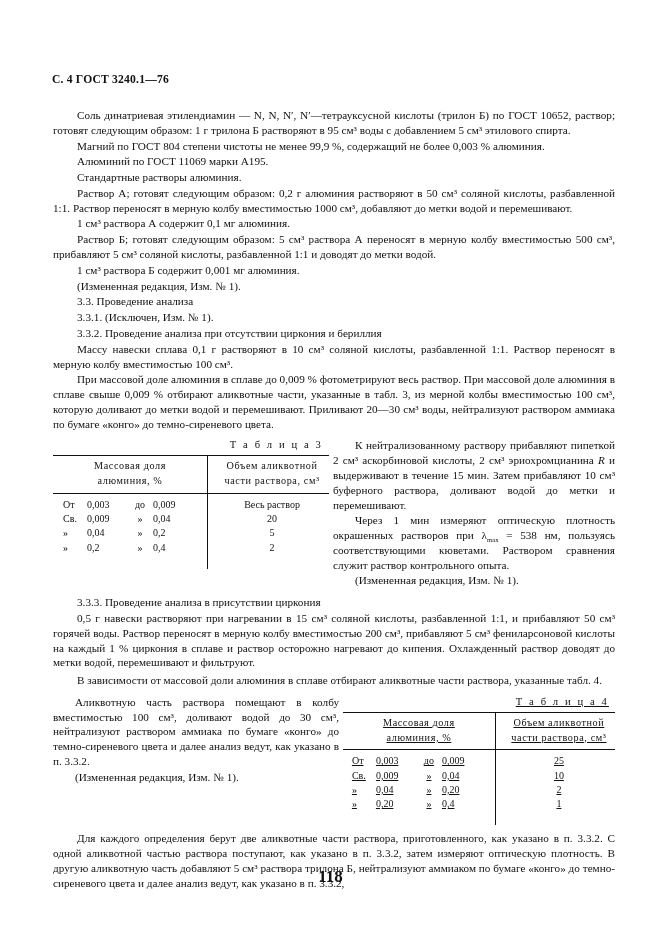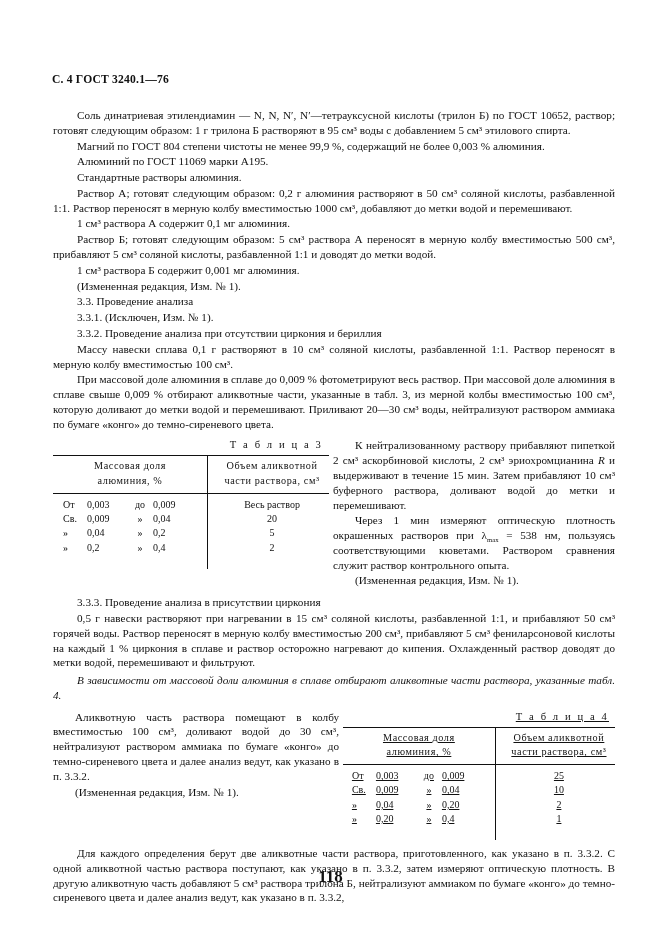--- a/index.html
+++ b/index.html
@@ -99,21 +99,21 @@
     justify-content: center;
     line-height: 1.42;
   }
   .rng span:nth-child(1) { text-align: left; }
   .rng span:nth-child(2) { text-align: left; }
   .rng span:nth-child(3) { text-align: center; }
   .rng span:nth-child(4) { text-align: left; }
   .tbl-body-pad { height: 14px; }
 
   .blk { margin-top: 6px; }
-  .blk-sm { margin-top: 3px; font-style: italic; }
+  .blk-sm { margin-top: 3px; }
 
   .txt-side p { text-indent: 22px; }
   .tbl-side-left { flex: 0 0 286px; }
 
   .page-number {
     position: absolute;
     left: 0;
     right: 0;
     top: 866px;
     text-align: center;

